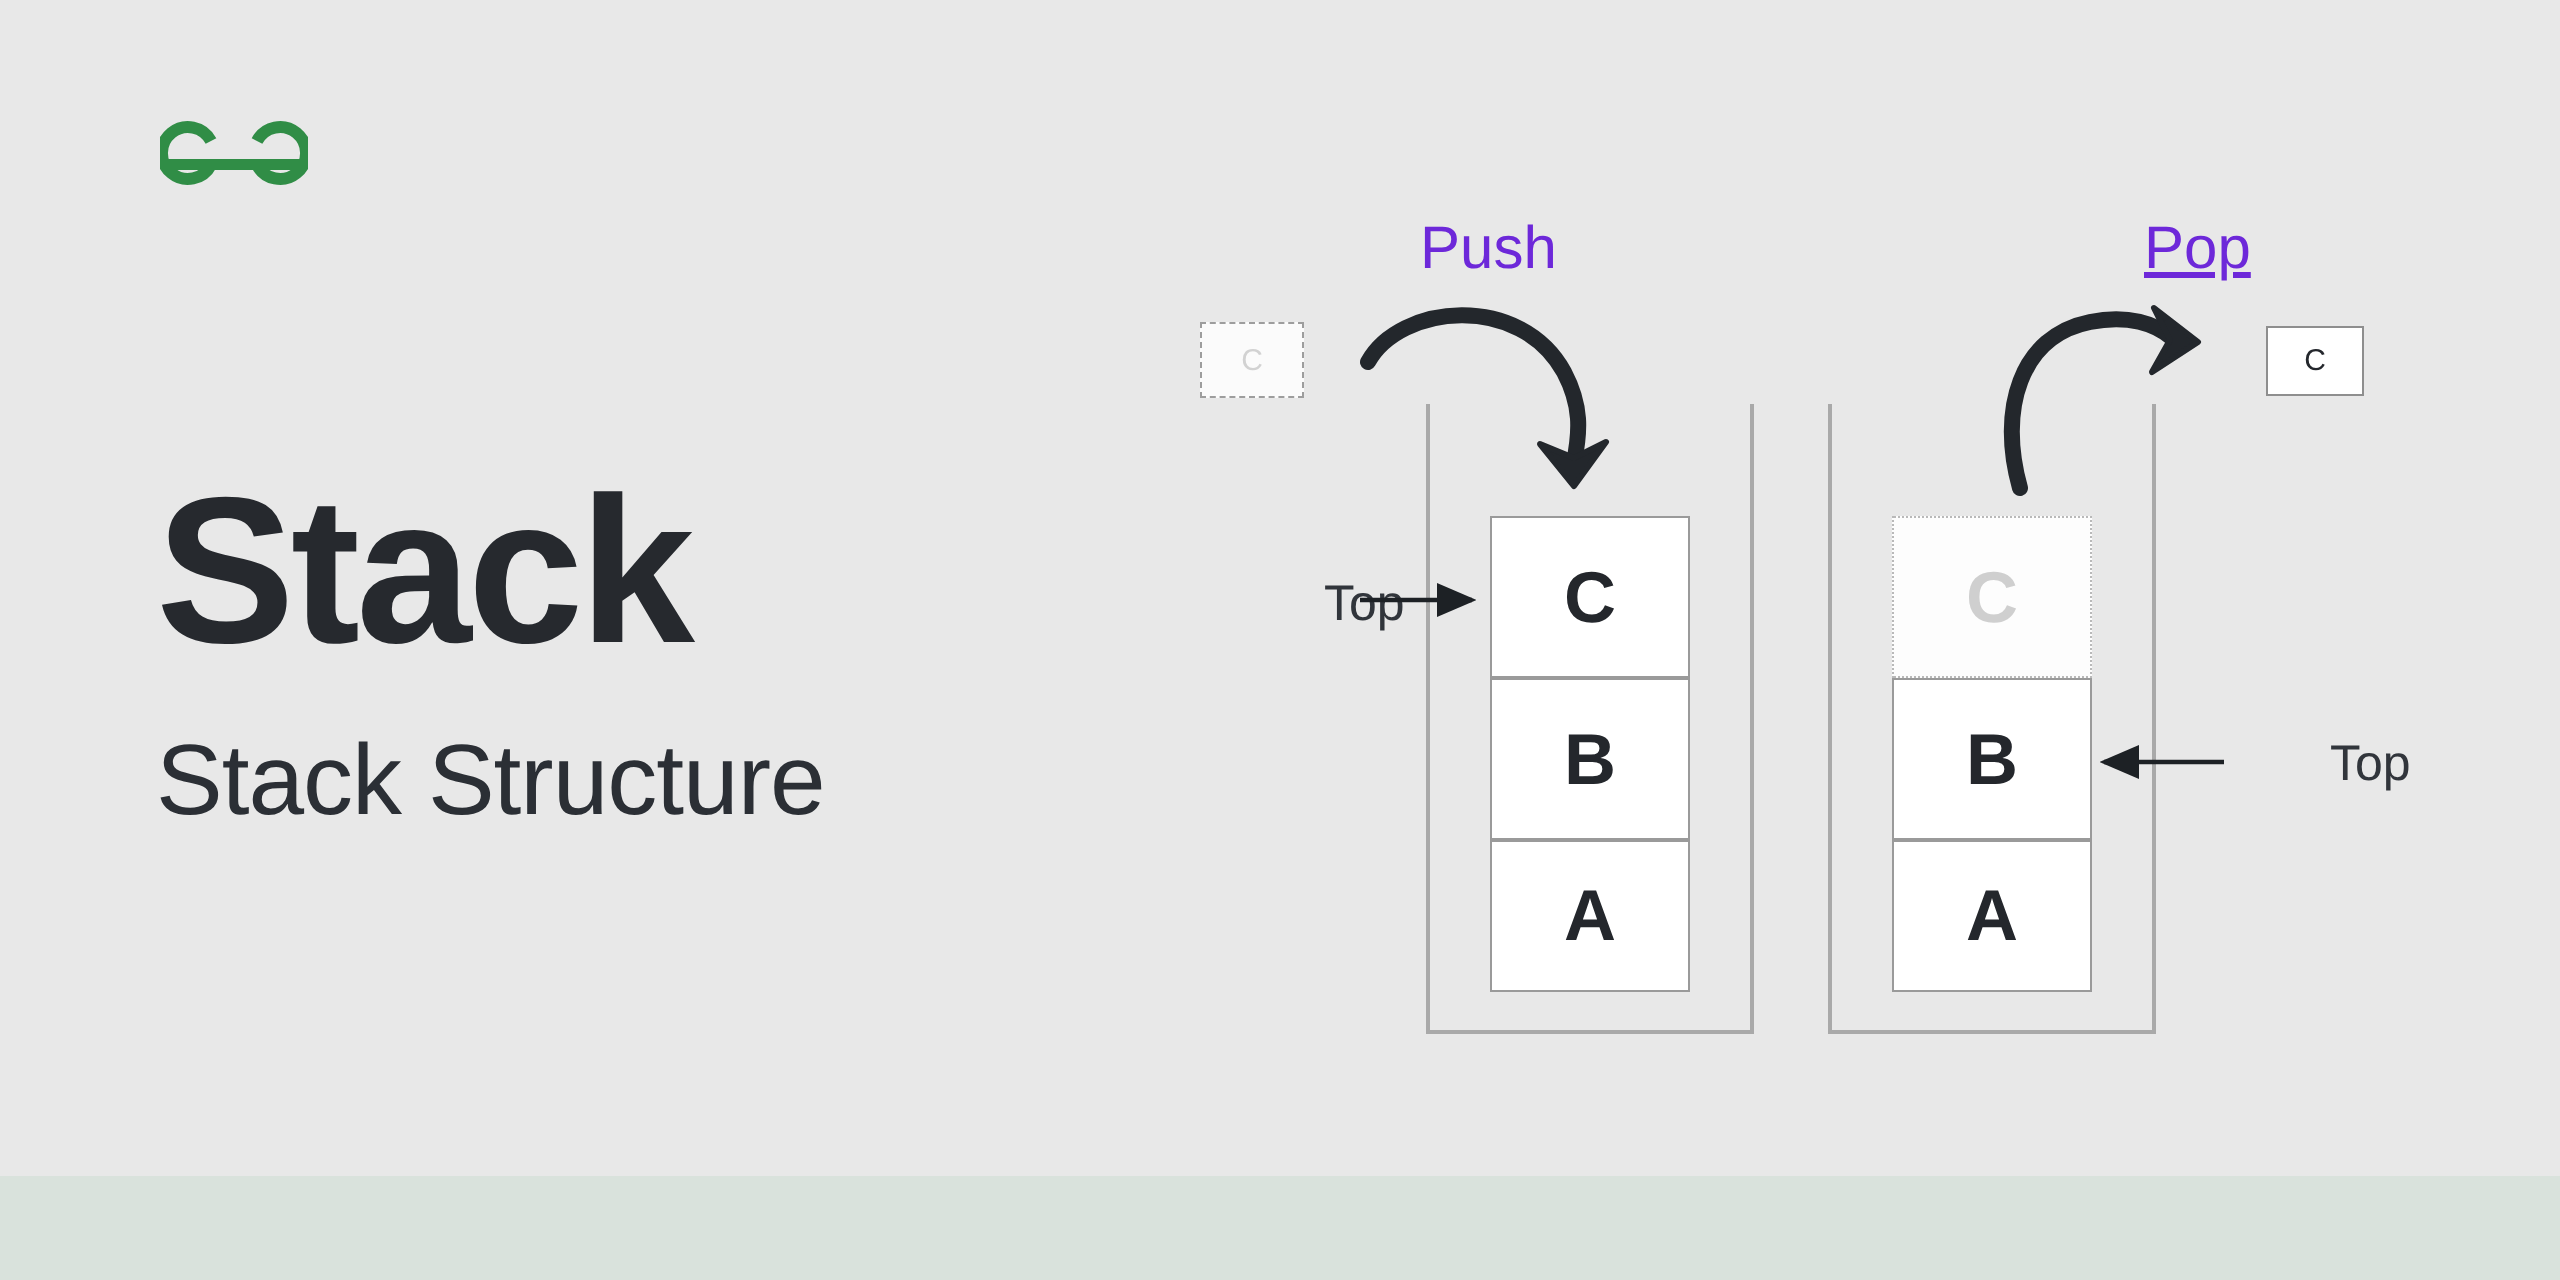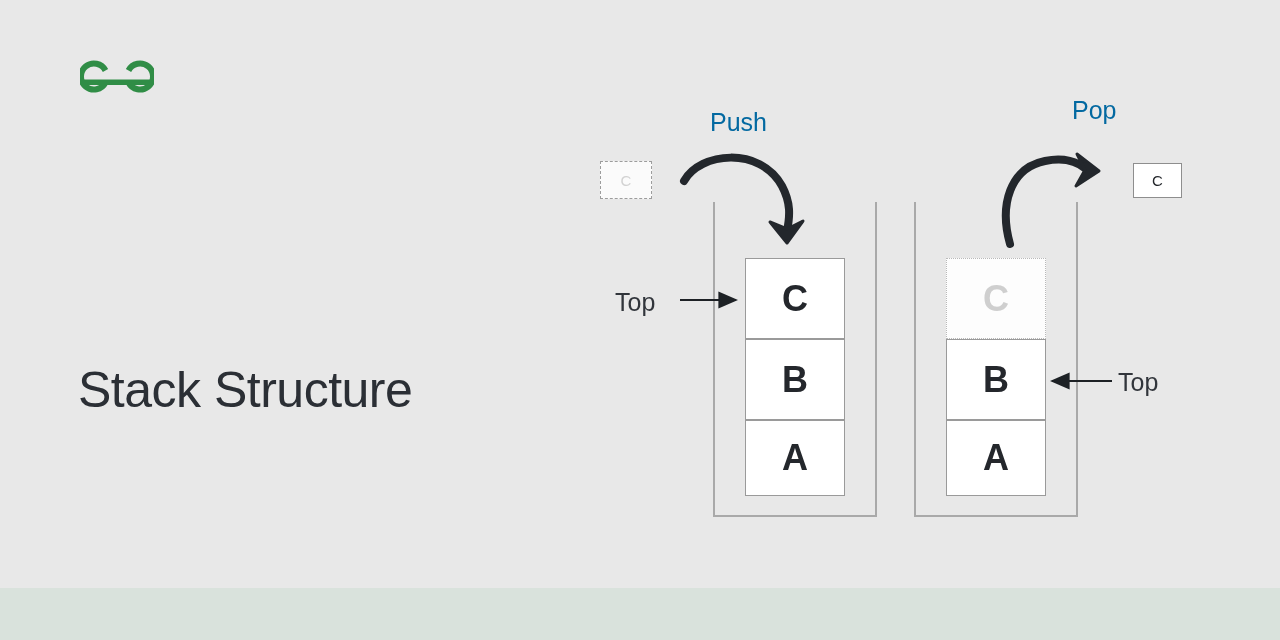--- a/index.html
+++ b/index.html
@@ -56,31 +56,32 @@
     font-size: 50px;
     line-height: 56px;
     font-weight: 400;
     letter-spacing: -0.5px;
     color: #2b2f35;
   }
 
   
   .op-label {
     position: absolute;
-    font-size: 25px;
-    color: #0369a1;
+    font-size: 30px;
+    color: #6d28d9;
     font-weight: 400;
     white-space: nowrap;
   }
   .top-label {
     position: absolute;
     font-size: 25px;
     color: #31353b;
     font-weight: 400;
     white-space: nowrap;
+    margin-left: 47px;
   }
 
   
   .stack-container {
     position: absolute;
     border-left: 2px solid #a9a9a9;
     border-right: 2px solid #a9a9a9;
     border-bottom: 2px solid #a9a9a9;
     box-sizing: border-box;
   }
@@ -145,35 +146,36 @@
         <path d="M25.5 12.5 A13 13 0 1 0 25.5 24.5"></path>
         <path d="M48.5 12.5 A13 13 0 1 1 48.5 24.5"></path>
       </g>
       <rect x="1" y="21.5" width="72" height="5.5" fill="#308d46"></rect>
       <g fill="#e8e8e8">
         <rect x="14" y="27.2" width="0" height="0"></rect>
       </g>
     </svg>
   </div>
 
+  <div class="title">Stack</div>
   <div class="subtitle">Stack Structure</div>
 
   <div class="op-label" style="left:710px; top:108px;">Push</div>
 
   <div class="float-box dashed" style="left:600px; top:161px; width:52px; height:38px;">C</div>
 
   <div class="top-label" style="left:615px; top:288px;">Top</div>
 
   <div class="stack-container" style="left:713px; top:202px; width:164px; height:315px;"></div>
 
   <div class="cell" style="left:745px; top:258px; width:100px; height:81px;">C</div>
   <div class="cell" style="left:745px; top:339px; width:100px; height:81px;">B</div>
   <div class="cell" style="left:745px; top:420px; width:100px; height:76px;">A</div>
 
-  <div class="op-label" style="left:1072px; top:96px;">Pop</div>
+  <div class="op-label" style="left:1072px; top:108px;text-decoration:underline;">Pop</div>
 
   <div class="float-box solid" style="left:1133px; top:163px; width:49px; height:35px;">C</div>
 
   <div class="top-label" style="left:1118px; top:368px;">Top</div>
 
   <div class="stack-container" style="left:914px; top:202px; width:164px; height:315px;"></div>
 
   <div class="cell ghost" style="left:946px; top:258px; width:100px; height:81px;">C</div>
   <div class="cell" style="left:946px; top:339px; width:100px; height:81px;">B</div>
   <div class="cell" style="left:946px; top:420px; width:100px; height:76px;">A</div>

